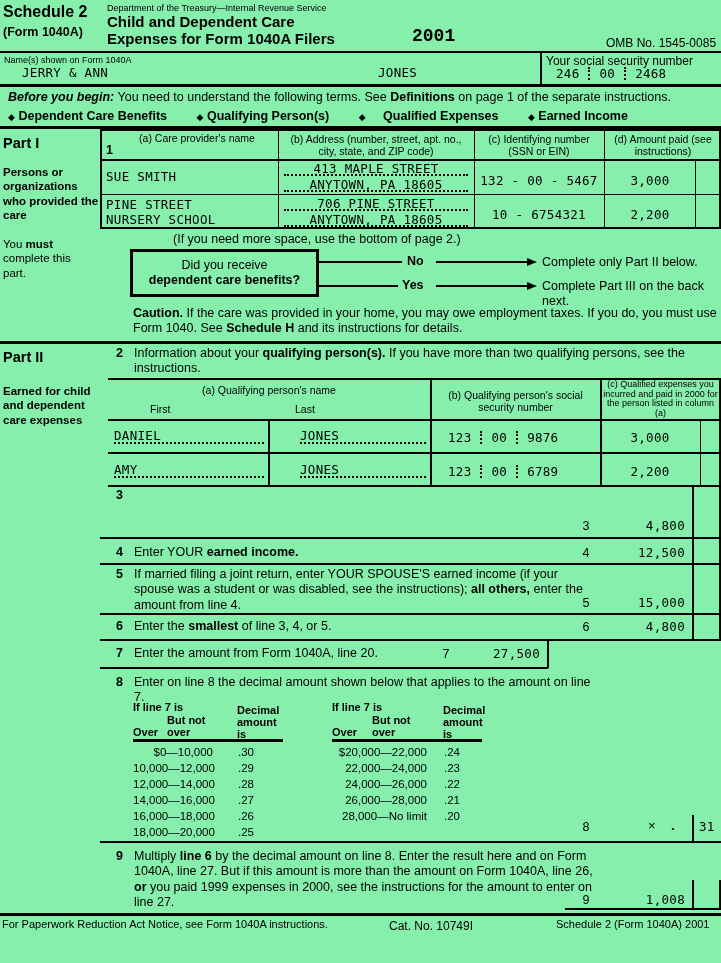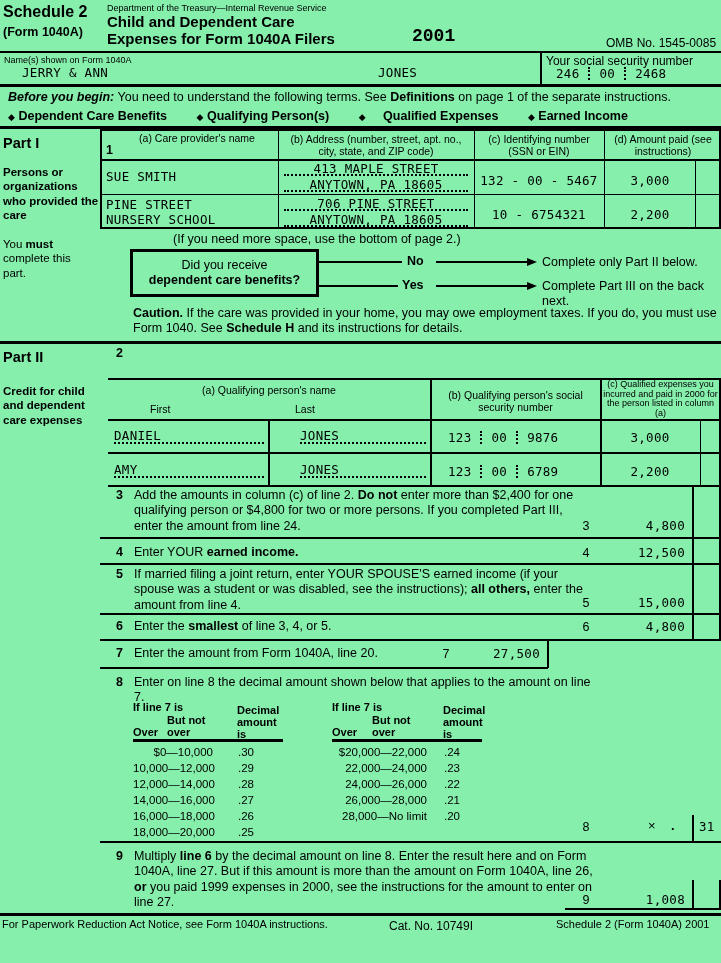--- a/index.html
+++ b/index.html
@@ -134,23 +134,28 @@
 
   <div class="abs t12" style="left:133px;top:306px;width:586px;">
     <span class="b">Caution.</span>
     <span>If the care was provided in your home, you may owe employment taxes. If you do, you must use Form 1040. See</span>
     <span class="b">Schedule H</span>
     <span>and its instructions for details.</span>
   </div>
 
   <div class="hline" style="left:0;top:341px;width:721px;height:3px;"></div>
   <div class="abs b t14" style="left:3px;top:349px;">Part II</div>
-  <div class="abs b t115" style="left:3px;top:384px;width:103px;">Credit for child and dependent care expenses</div>
+  <div class="abs b t115" style="left:3px;top:384px;width:103px;">Earned for child and dependent care expenses</div>
 
   <div class="abs b t12" style="left:116px;top:346px;">2</div>
+  <div class="abs t12" style="left:134px;top:346px;width:582px;">
+    <span>Information about your</span>
+    <span class="b">qualifying person(s).</span>
+    <span>If you have more than two qualifying persons, see the instructions.</span>
+  </div>
 
   <div class="hline" style="left:108px;top:378px;width:613px;height:2px;"></div>
   <div class="hline" style="left:108px;top:419px;width:613px;height:2px;"></div>
   <div class="hline" style="left:108px;top:452px;width:613px;height:1.5px;"></div>
   <div class="hline" style="left:108px;top:485px;width:613px;height:2px;"></div>
   <div class="vline" style="left:268px;top:419px;width:1.5px;height:66px;"></div>
   <div class="vline" style="left:430px;top:378px;width:1.5px;height:107px;"></div>
   <div class="vline" style="left:600px;top:378px;width:1.5px;height:107px;"></div>
   <div class="vline" style="left:700px;top:419px;width:1px;height:66px;"></div>
   <div class="vline" style="left:719px;top:378px;width:1.5px;height:107px;"></div>
@@ -168,25 +173,20 @@
 
   <div class="abs entry dotline" style="left:114px;top:462px;width:150px;height:16px;">AMY</div>
   <div class="abs entry dotline" style="left:300px;top:462px;width:126px;height:16px;">JONES</div>
   <div class="abs entry" style="left:448px;top:464px;"><span>123</span><span class="ssn-sep"></span><span>00</span><span class="ssn-sep"></span><span>6789</span></div>
   <div class="abs entry ctr" style="left:602px;top:464px;width:96px;">2,200</div>
 
   <div class="vline" style="left:692px;top:486px;width:1.5px;height:153px;"></div>
   <div class="vline" style="left:719px;top:486px;width:1.5px;height:153px;"></div>
 
   <div class="abs b t12" style="left:116px;top:488px;">3</div>
-  <div class="abs t12" style="left:134px;top:488px;width:445px;">
-    <span>Add the amounts in column (c) of line 2.</span>
-    <span class="b">Do not</span>
-    <span>enter more than $2,400 for one qualifying person or $4,800 for two or more persons. If you completed Part III, enter the amount from line 24.</span>
-  </div>
   <div class="abs t12 ctr" style="left:576px;top:519px;width:20px;">3</div>
   <div class="abs entry rt" style="left:600px;top:518px;width:85px;">4,800</div>
   <div class="hline" style="left:100px;top:537px;width:621px;height:1.5px;"></div>
 
   <div class="abs b t12" style="left:116px;top:545px;">4</div>
   <div class="abs t12" style="left:134px;top:545px;width:445px;">
     <span>Enter YOUR</span>
     <span class="b">earned income.</span>
   </div>
   <div class="abs t12 ctr" style="left:576px;top:546px;width:20px;">4</div>

